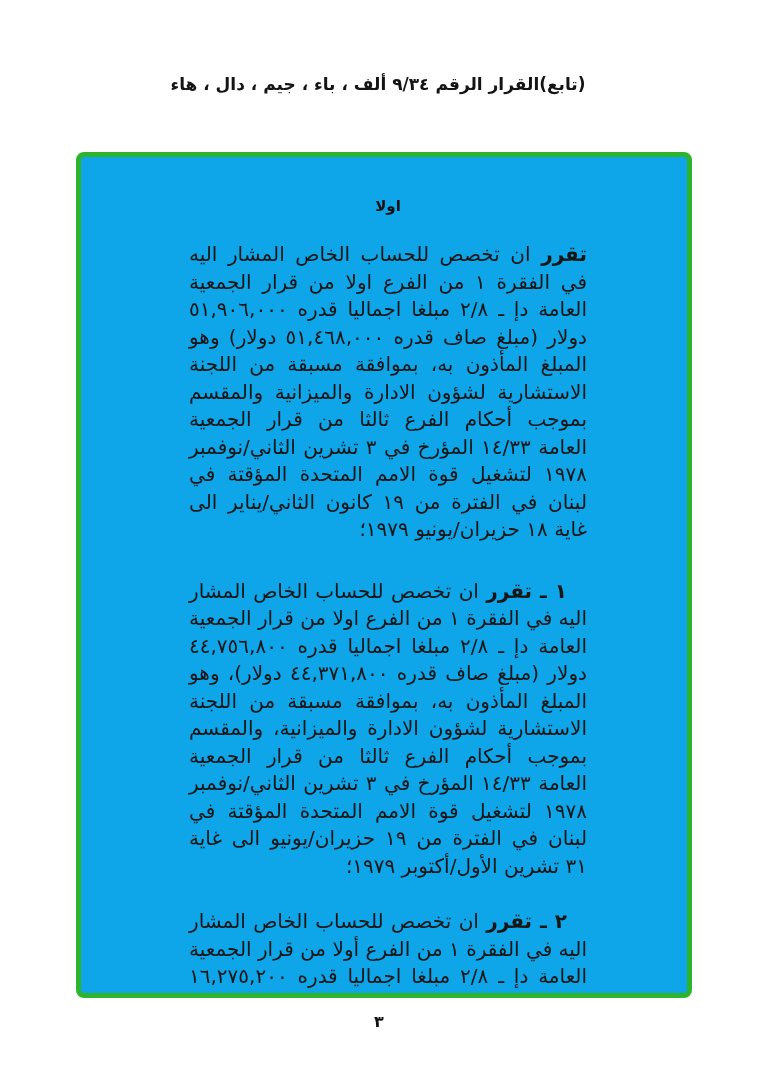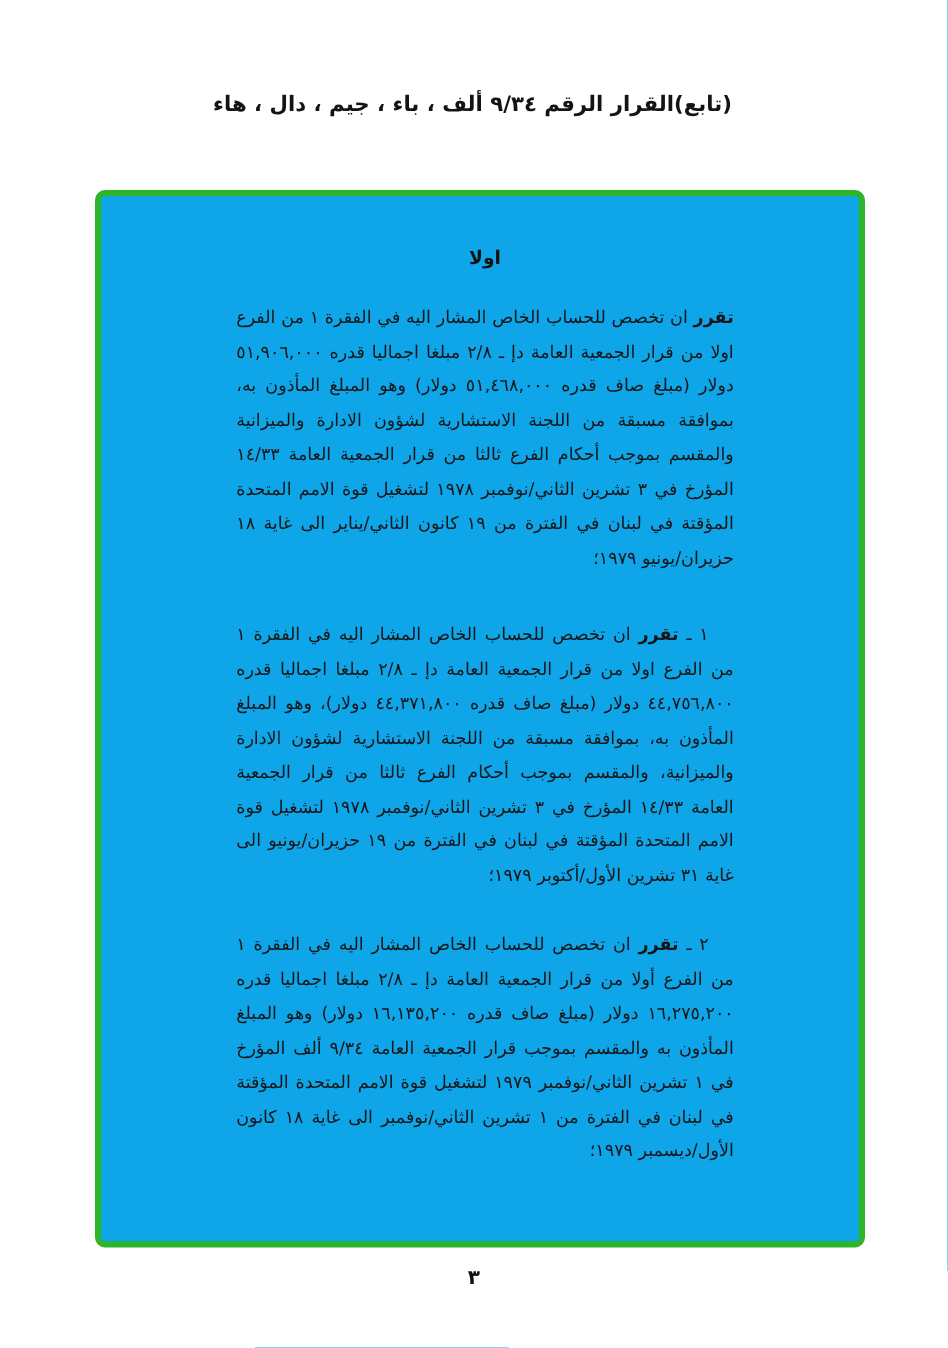--- a/index.html
+++ b/index.html
@@ -35,29 +35,29 @@
     overflow:hidden;
     background:#0ea5e9;
   }
   .section { margin:0 0 34px; }
   .section-heading {
     text-align:center; font-weight:700; font-size:15px;
     margin:0 0 26px; color:#111;
   }
   .para {
     margin:0 0 28px;
-    font-size:14px;
+    font-size:20px;
     line-height:27.5px;
     text-align:justify;
     text-justify:inter-word;
     color:#161616;
   }
   .para.indented { text-indent:20px; }
   .para .lead { font-weight:700; }
-  .para .pnum { font-weight:400; }
+  .para .pnum { font-weight:700; }
   .page-number {
     position:absolute; top:1012px; left:0; width:758px;
     text-align:center; font-size:16px; font-weight:700; color:#111;
   }
 </style>
 </head>
 <body>
 
 <div class="doc-header">
   <div class="doc-title">(تابع)القرار الرقم ٩/٣٤ ألف ، باء ، جيم ، دال ، هاء</div>

